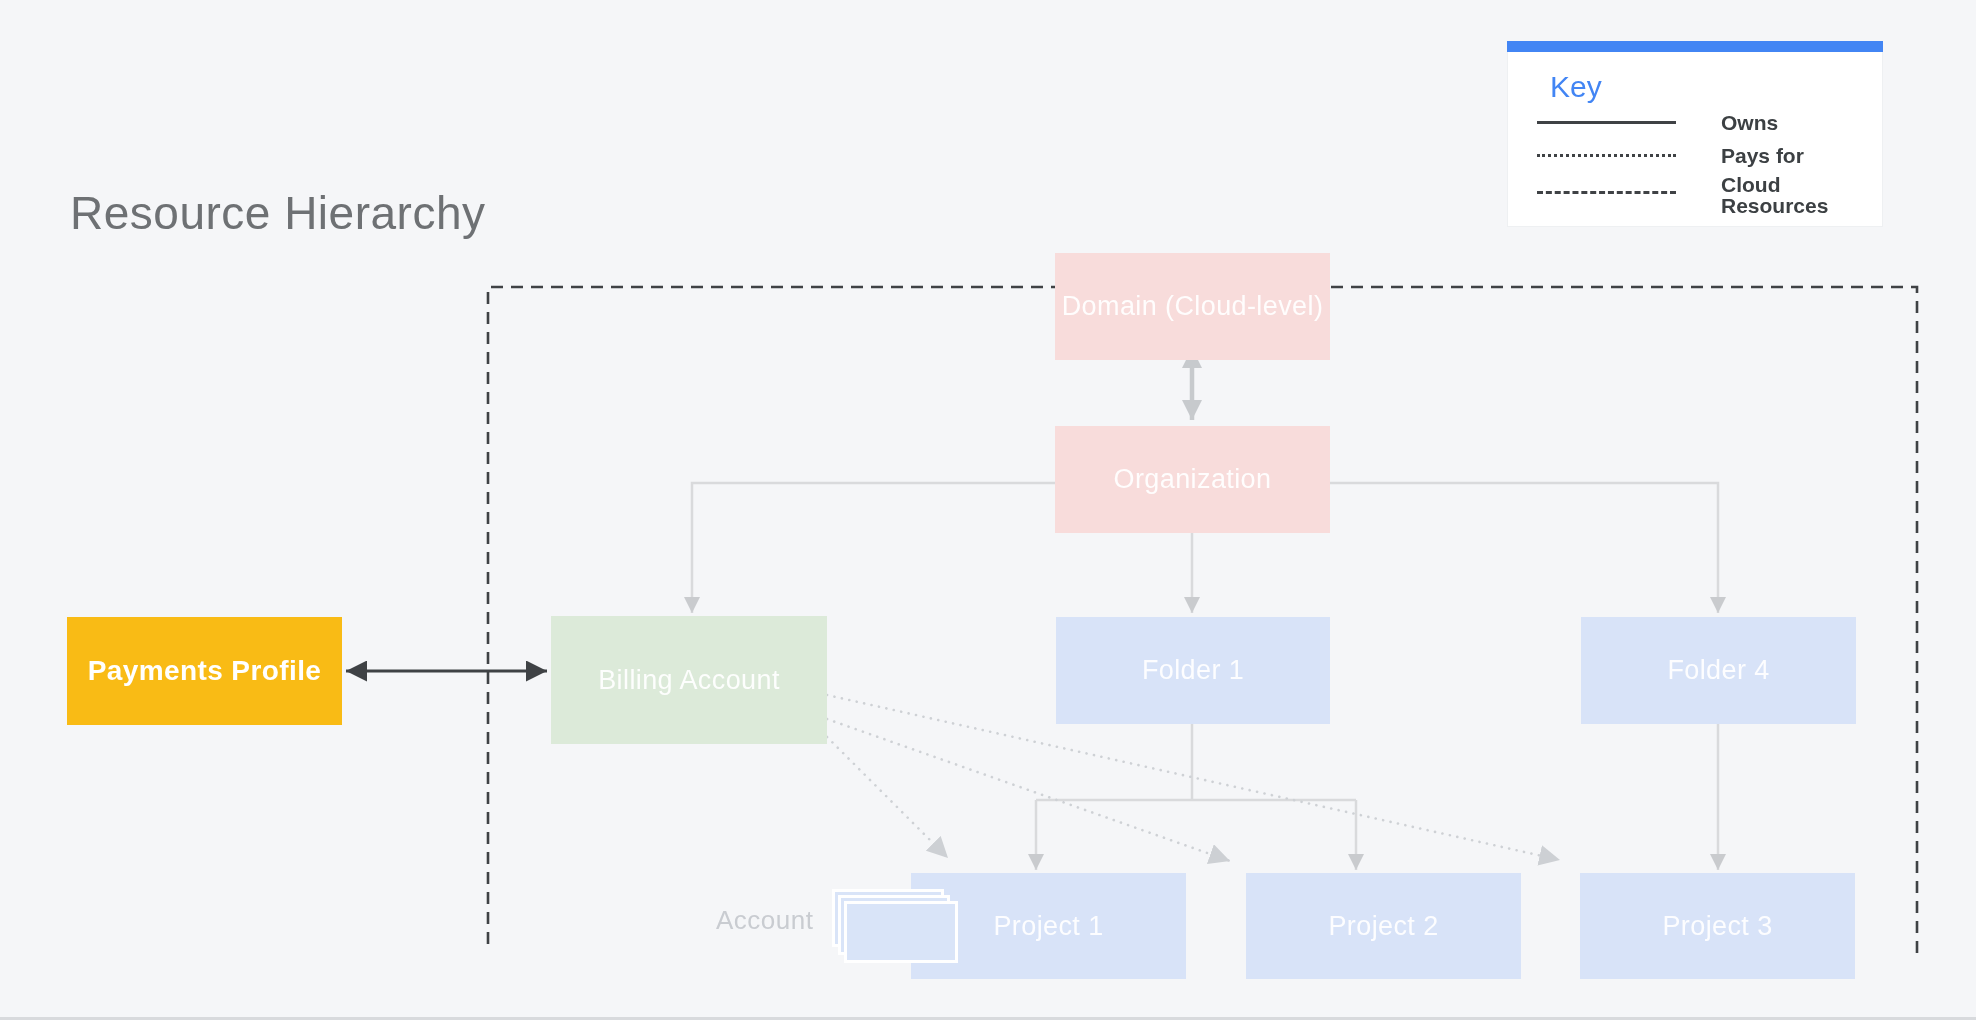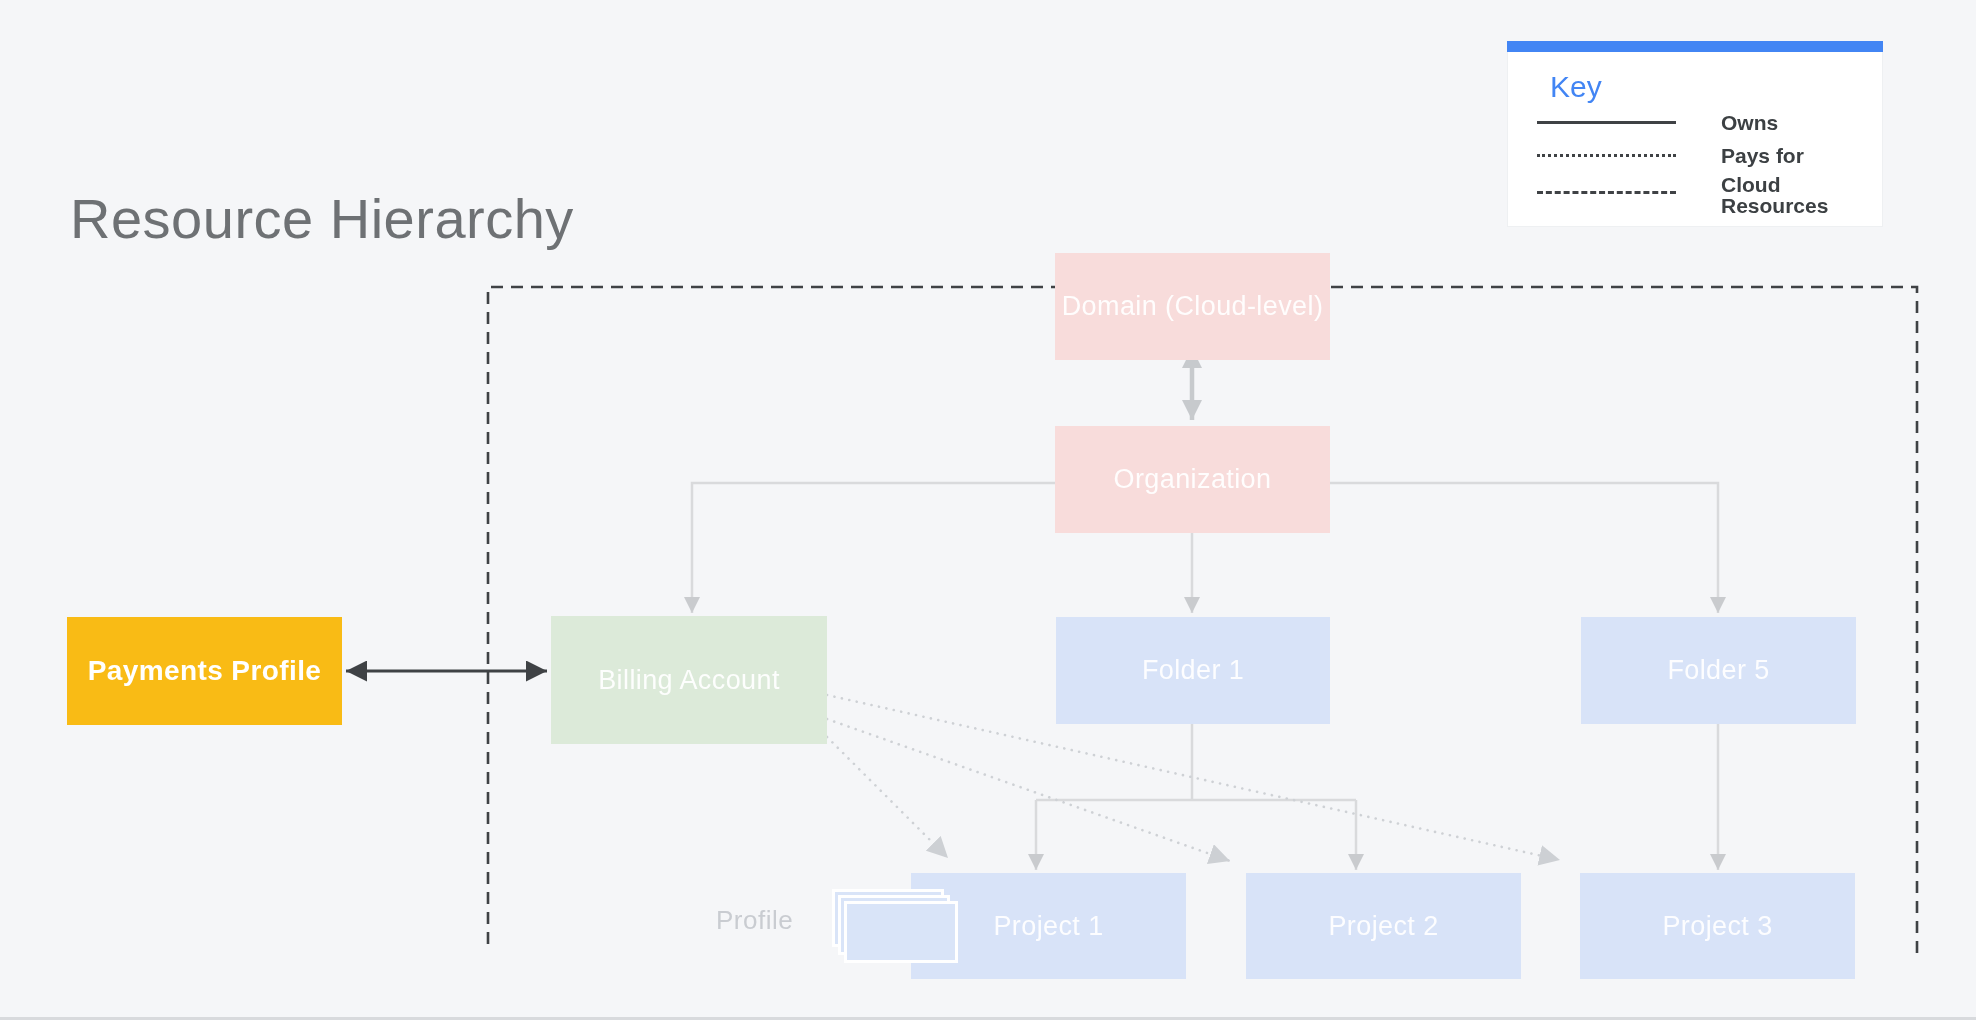--- a/index.html
+++ b/index.html
@@ -2,21 +2,21 @@
 <html><head>
 <meta charset="utf-8">
 <style>
   html,body{margin:0;padding:0;background:#f5f6f8;}
   #stage{
     position:relative;width:1976px;height:1020px;overflow:hidden;
     background:#f5f6f8;font-family:"Liberation Sans",sans-serif;
   }
   
   #page-title{
-    position:absolute;left:70px;top:186px;font-size:56px;font-weight:400;
+    position:absolute;left:70px;top:186px;font-size:46px;font-weight:400;
     color:#6e7174;letter-spacing:.5px;white-space:nowrap;
   }
   
   #connectors{position:absolute;left:0;top:0;width:1976px;height:1020px;z-index:1;}
   
   .node{
     position:absolute;display:flex;align-items:center;justify-content:center;
     color:rgba(255,255,255,.93);font-size:27px;letter-spacing:.4px;
     text-align:center;z-index:2;white-space:nowrap;
   }
@@ -122,36 +122,36 @@
   <div class="node pink" id="n-org">
       <span>Organization</span>
     </div>
   <div class="node green" id="n-billing">
       <span>Billing Account</span>
     </div>
   <div class="node blue" id="n-folder1">
       <span>Folder 1</span>
     </div>
   <div class="node blue" id="n-folder2">
-      <span>Folder 5</span>
+      <span>Folder 4</span>
     </div>
   <div class="node blue" id="n-proj1">
       <span>Project 1</span>
     </div>
   <div class="node blue" id="n-proj2">
       <span>Project 2</span>
     </div>
   <div class="node blue" id="n-proj3">
       <span>Project 3</span>
     </div>
   <div class="node" id="n-payments">
       <span>Payments Profile</span>
     </div>
 
-  <div id="labels-caption">Profile</div>
+  <div id="labels-caption">Account</div>
   <div class="label-card" id="label-card-back"></div>
   <div class="label-card" id="label-card-mid"></div>
   <div class="label-card" id="label-card-front"></div>
 
   <div id="key-card">
     <div id="key-topbar"></div>
     <div id="key-title">Key</div>
     <div class="legend-line" id="legend-line-solid"></div>
     <div class="legend-line" id="legend-line-dotted"></div>
     <div class="legend-line" id="legend-line-dashed"></div>

